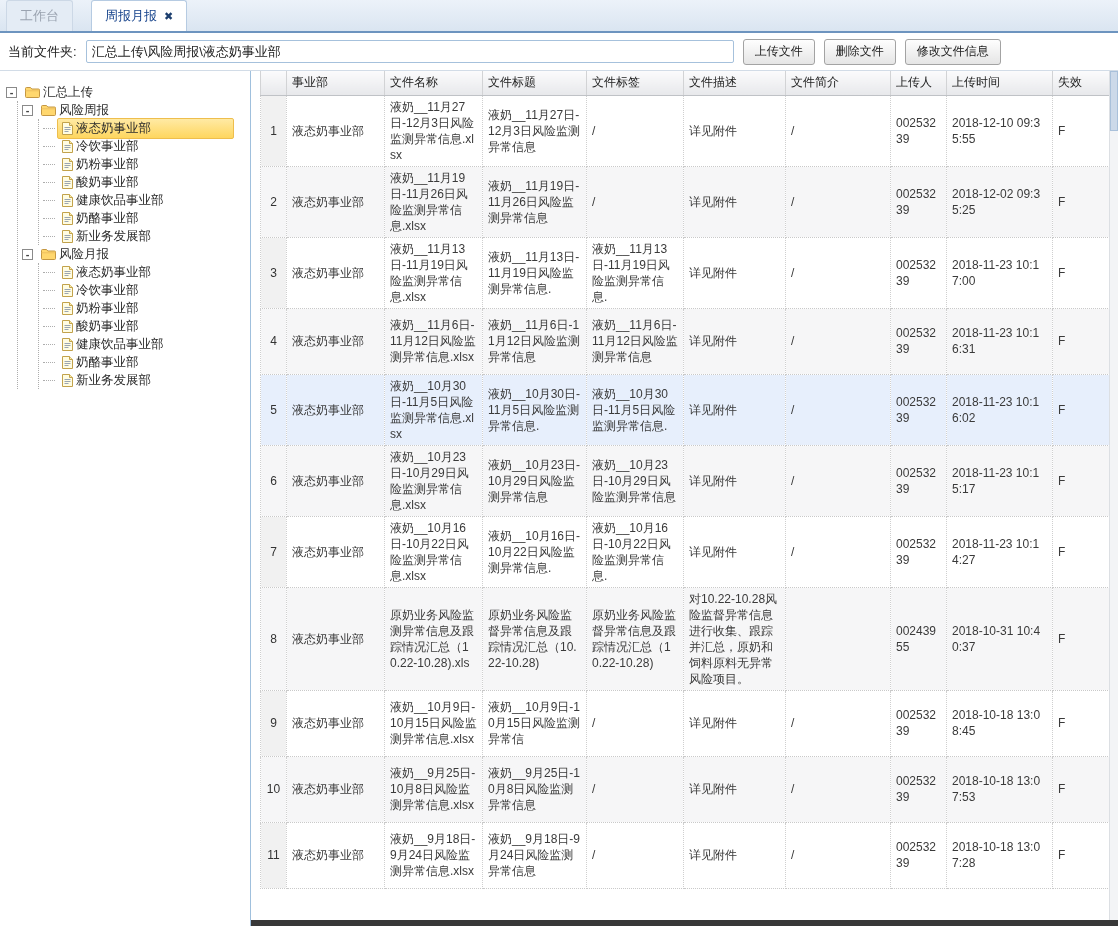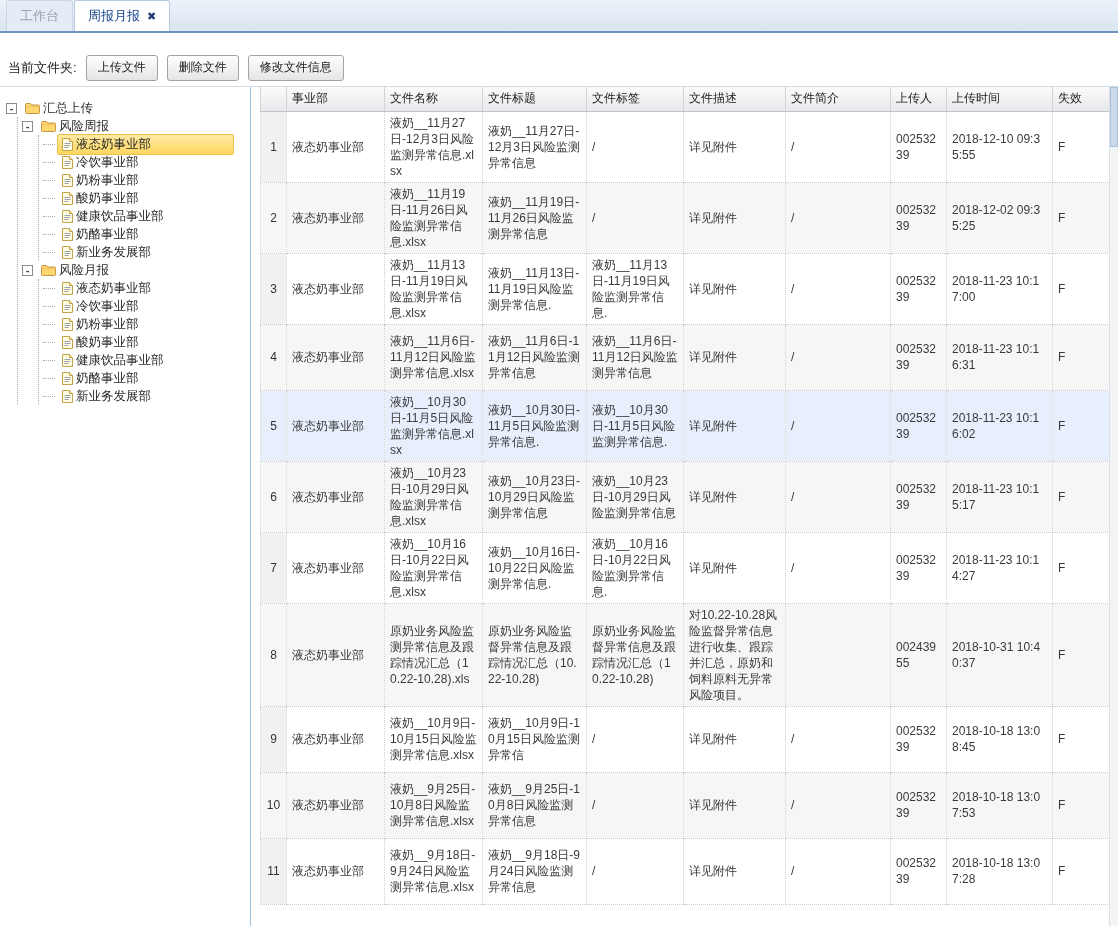--- a/index.html
+++ b/index.html
@@ -7,34 +7,34 @@
   body {
     width:1118px; height:926px; overflow:hidden; background:#fff;
     font-family:"Liberation Sans","DejaVu Sans",sans-serif;
     font-size:12px; color:#333;
   }
   
   .tabbar {
     height:33px; padding:3px 0 0 6px;
     background:linear-gradient(#ecf2f9,#dae5f1);
     border-bottom:2px solid #6d94bf;
-    display:flex; align-items:flex-end; gap:1px;
+    display:flex; align-items:flex-end; gap:18px;
   }
   .tab {
     display:flex; align-items:center; gap:7px;
     padding:6px 13px 6px 13px; font-size:13px;
     border-radius:3px 3px 0 0; cursor:default; white-space:nowrap;
   }
   .tab.inactive { color:#9aa3b0; background:#e4ecf5; border:1px solid #ccd8e6; border-bottom:none; }
   .tab.active   { color:#15428b; background:#fff; border:1px solid #b6cbe2; border-bottom:none;justify-content:flex-end; }
   .tab .close { font-size:11px; color:#1c3e6e; line-height:1; }
   
   .toolbar {
     height:38px; display:flex; align-items:center; gap:9px;
-    padding:0 8px; background:#fff; border-bottom:1px solid #d2dce7;margin-top:16px;
+    padding:0 8px; background:#fff; border-bottom:1px solid #d2dce7;
   }
   .toolbar label { font-size:13px; color:#222; white-space:nowrap; }
   .toolbar input {
     width:648px; height:23px; border:1px solid #a6c1dc; border-radius:2px;
     padding:1px 5px; font-size:13px; color:#222;
     font-family:"Liberation Sans","DejaVu Sans",sans-serif;
   }
   .toolbar button {
     height:26px; padding:0 11px; font-size:12px; color:#222;
     background:linear-gradient(#fefefe,#e5e5e5);
@@ -94,20 +94,21 @@
     <span>工作台</span>
   </div>
   <div class="tab active">
     <span>周报月报</span>
     <span class="close">✖</span>
   </div>
 </div>
 
 <div class="toolbar">
   <label>当前文件夹:</label>
+  <input type="text" value="汇总上传\风险周报\液态奶事业部" style="">
   <button>上传文件</button>
   <button>删除文件</button>
   <button>修改文件信息</button>
 </div>
 
 <div class="main">
   <div class="tree-panel">
       <div class="t-row">
         <span class="exp">-</span>
         <span class="hl">

